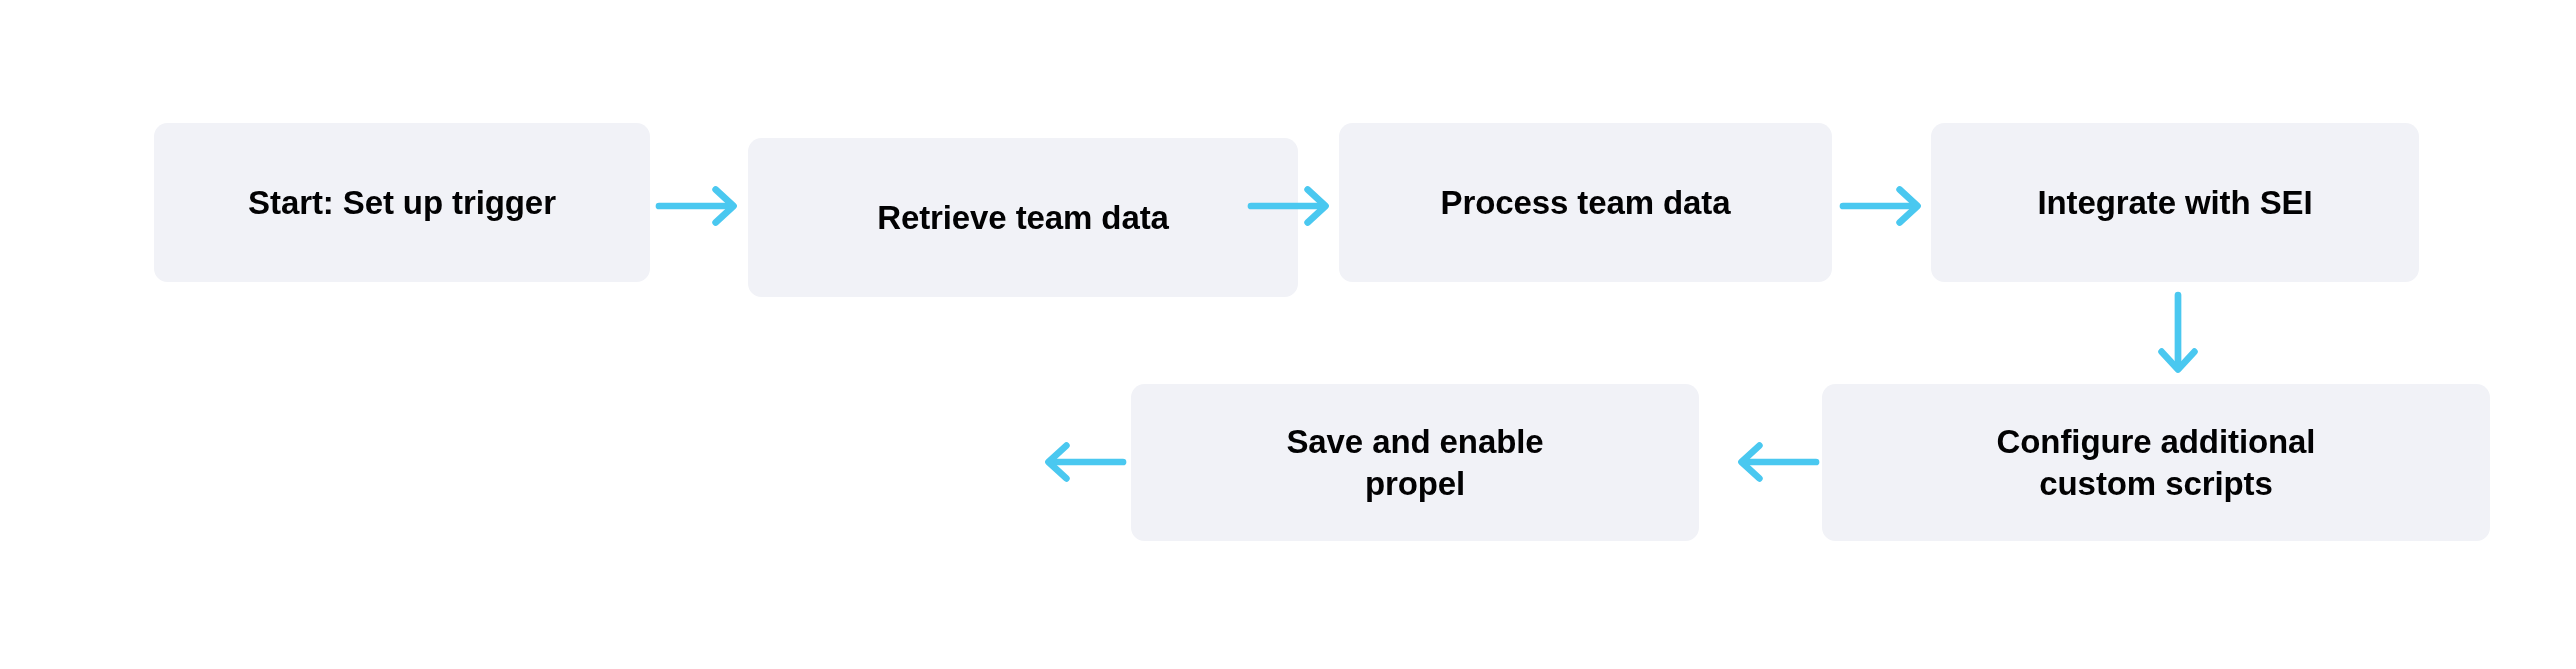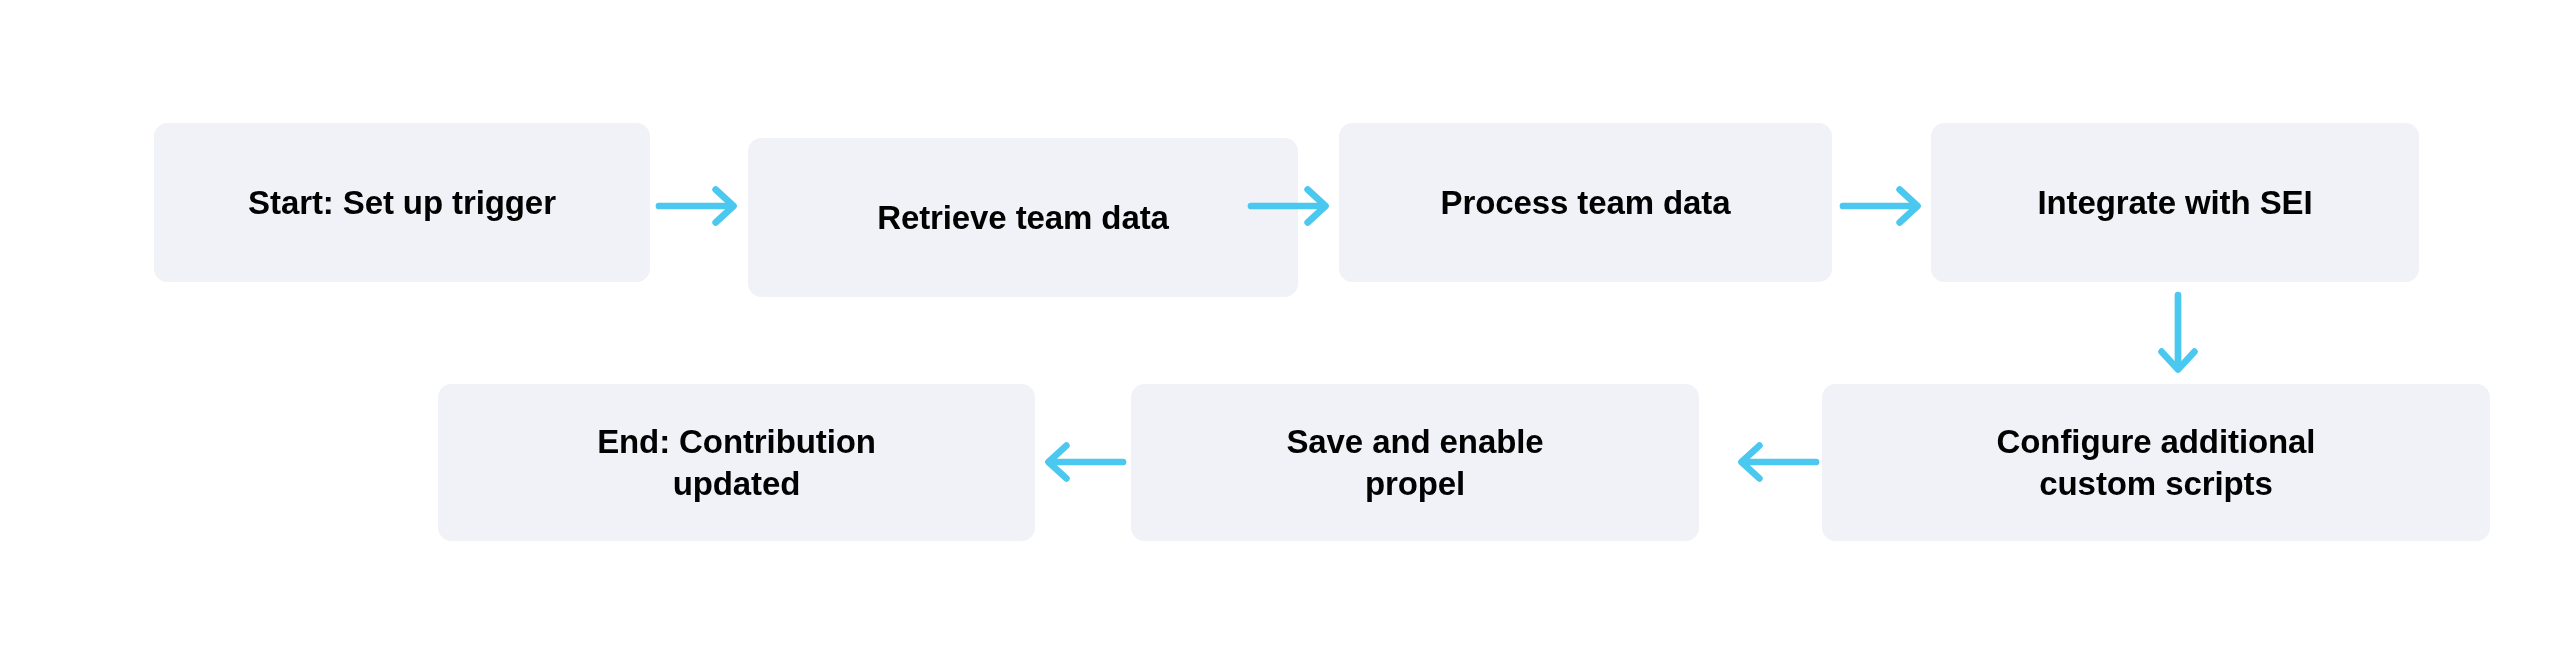--- a/index.html
+++ b/index.html
@@ -92,24 +92,20 @@
   <div class="node-box" id="node-configure">
     <span class="node-label">Configure additional
 custom scripts</span>
   </div>
 
   <div class="node-box" id="node-save">
     <span class="node-label">Save and enable
 propel</span>
   </div>
 
-  <div class="node-box" id="node-end">
-    <span class="node-label">End: Contribution
-updated</span>
-  </div>
 
   <svg class="edge-arrow" id="arrow-start-retrieve" viewBox="0 0 114 56">
     <g fill="none" stroke="#4ac8f0" stroke-width="9" stroke-linecap="round" stroke-linejoin="round">
       <line x1="4" y1="28" x2="101" y2="28"></line>
       <polyline points="80,6 104,28 80,50"></polyline>
     </g>
   </svg>
 
   <svg class="edge-arrow" id="arrow-retrieve-process" viewBox="0 0 114 56">
     <g fill="none" stroke="#4ac8f0" stroke-width="9" stroke-linecap="round" stroke-linejoin="round">

